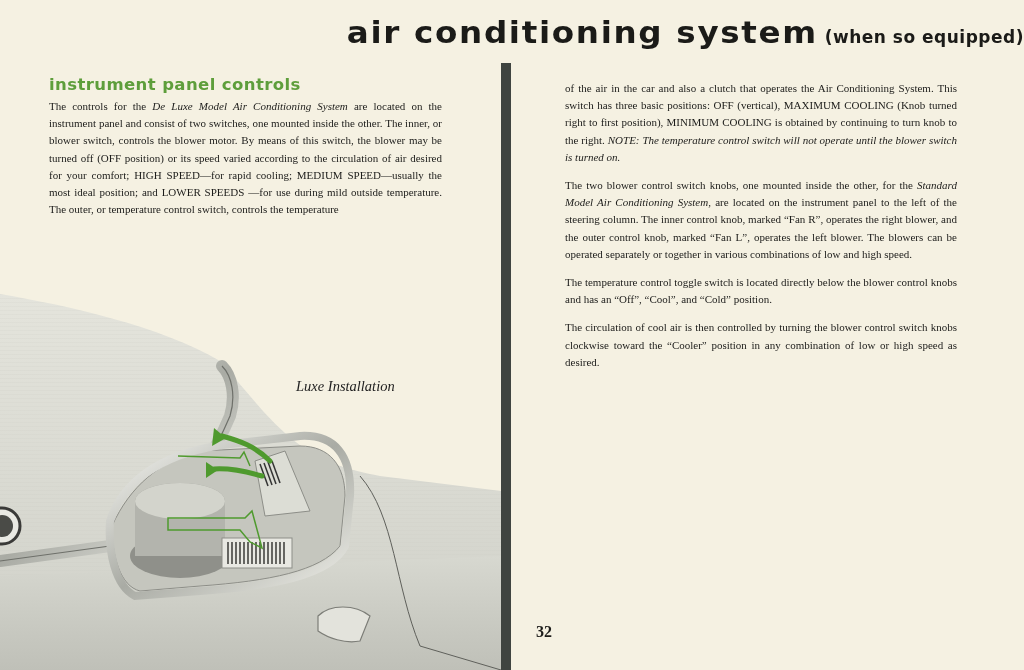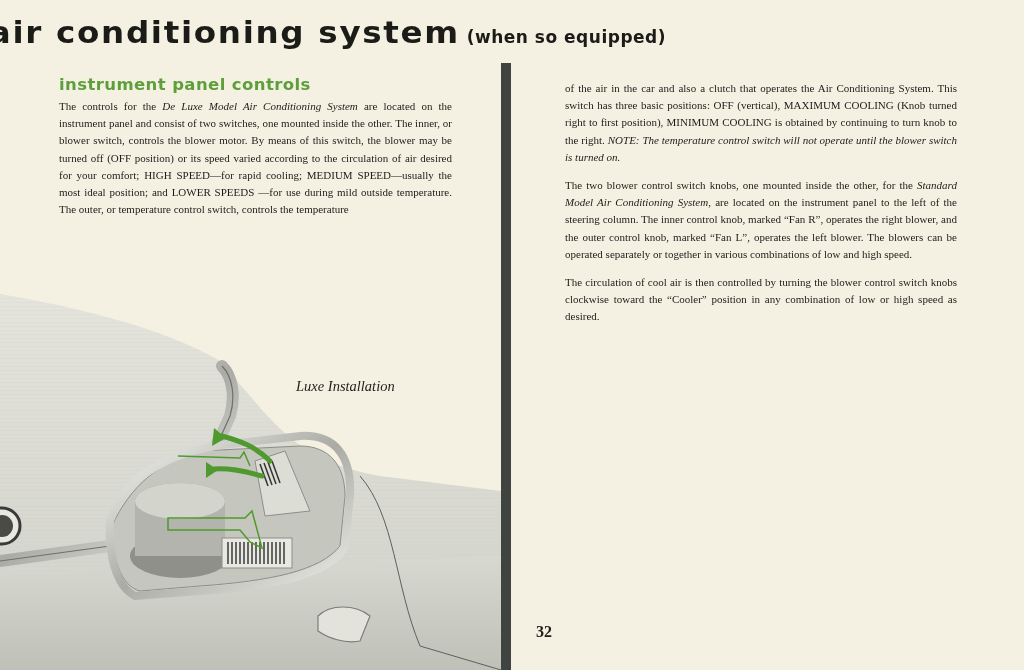--- a/index.html
+++ b/index.html
@@ -13,21 +13,21 @@
       position: relative;
       overflow: hidden;
       font-family: "Liberation Serif", "DejaVu Serif", serif;
       color: #1c1c1a;
     }
     .page-title {
       position: absolute;
       left: 0;
       top: 14px;
       width: 1024px;
-      text-align: left;
+      text-align: right;
       white-space: nowrap;
     }
     .page-title .main {
       font-family: "DejaVu Sans", sans-serif;
       font-weight: bold;
       font-size: 31px;
       letter-spacing: 1.6px;
       color: #1b1b18;
       transform: scaleX(1.05);
       display: inline-block;
@@ -44,21 +44,21 @@
     .divider {
       position: absolute;
       left: 501px;
       top: 63px;
       width: 10px;
       height: 607px;
       background: #3f4440;
     }
     .left-col {
       position: absolute;
-      left: 59px;
+      left: 49px;
       top: 74px;
       width: 393px;
     }
     .section-heading {
       font-family: "DejaVu Sans", sans-serif;
       font-weight: bold;
       font-size: 16.5px;
       color: #5e9e3b;
       letter-spacing: 0.4px;
       margin: 0 0 2px 0;
@@ -203,16 +203,17 @@
 
     <path d="M318 330 C330 318 355 318 370 330 L360 355 C345 358 328 352 318 345 Z" fill="#e3e3dc" stroke="#7c7d77" stroke-width="1.2"></path>
   </svg>
 </div>
 
 <div class="caption">Luxe Installation</div>
 
 <div class="right-col">
   <p class="para"><span>of the air in the car and also a clutch that operates the Air Conditioning System. This switch has three basic positions: OFF (vertical), MAXIMUM COOLING (Knob turned right to first position), MINIMUM COOLING is obtained by continuing to turn knob to the right. </span><i>NOTE: The temperature control switch will not operate until the blower switch is turned on.</i></p>
   <p class="para"><span>The two blower control switch knobs, one mounted inside the other, for the </span><i>Standard Model Air Conditioning System</i><span>, are located on the instrument panel to the left of the steering column. The inner control knob, marked “Fan R”, operates the right blower, and the outer control knob, marked “Fan L”, operates the left blower. The blowers can be operated separately or together in various combinations of low and high speed.</span></p>
+  <p class="para">The temperature control toggle switch is located directly below the blower control knobs and has an “Off”, “Cool”, and “Cold” position.</p>
   <p class="para">The circulation of cool air is then controlled by turning the blower control switch knobs clockwise toward the “Cooler” position in any combination of low or high speed as desired.</p>
 </div>
 
 <div class="page-number">32</div>
 
 </body></html>

